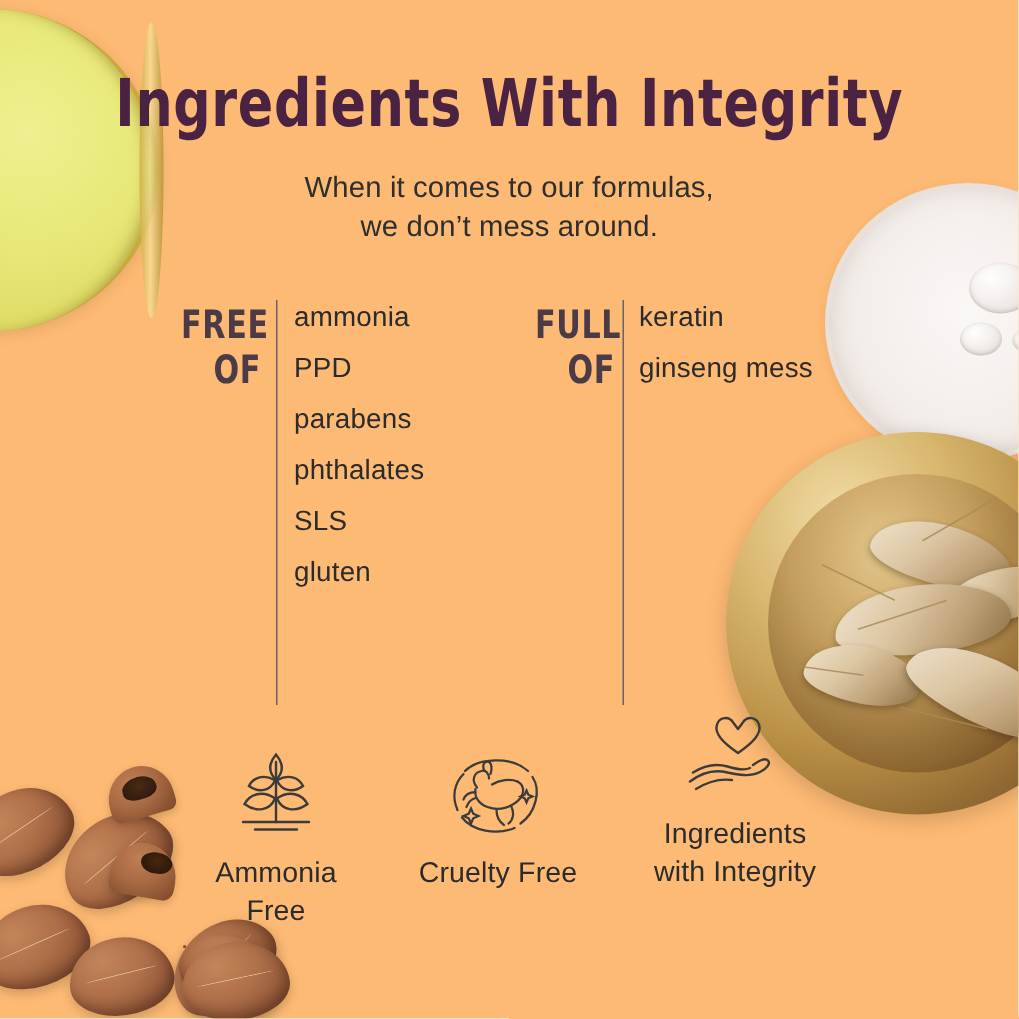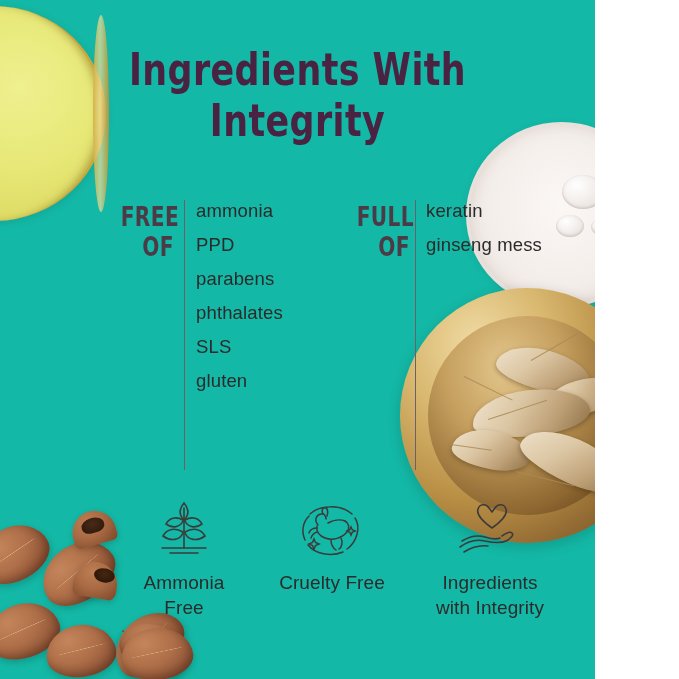--- a/index.html
+++ b/index.html
@@ -2,23 +2,23 @@
 <html><head>
 <meta charset="utf-8">
 <style>
   html, body {
     margin: 0;
     padding: 0;
     background: #ffffff;
   }
   #page {
     position: relative;
-    width: 595px;
+    width: 679px;
     height: 679px;
-    background: #14b8a6;
+    background: #fdba74;
     overflow: hidden;
     font-family: "Liberation Sans", sans-serif;
   }
 
   
   .photo { position: absolute; pointer-events: none; }
 
   
   #oil-dish {
     left: -118px; top: 6px;
@@ -244,20 +244,24 @@
     </div>
   <div class="nut-shell" style="left:71px;top:511px;width:44px;height:34px;border-radius:60% 58% 14% 16% / 78% 76% 22% 24%;transform:rotate(-16deg)">
     <div class="cavity" style="left:26%;top:20%;width:52%;height:44%;border-radius:50% 50% 40% 40%;background:radial-gradient(ellipse at 50% 40%,#4a2a16,#2a160b)"></div>
   </div>
   <div class="nut-shell" style="left:74px;top:562px;width:44px;height:36px;border-radius:56% 60% 18% 16% / 74% 76% 26% 24%;transform:rotate(10deg)">
     <div class="cavity" style="left:44%;top:14%;width:46%;height:40%;border-radius:50%;background:radial-gradient(ellipse at 50% 40%,#46270f,#241309)"></div>
   </div>
 
   <div id="title">Ingredients With Integrity</div>
 
+  <div id="subtitle">
+    <span>When it comes to our formulas,</span>
+    <span>we don’t mess around.</span>
+  </div>
 
   <div class="ing-col">
     <div class="ing-label" style="left:112px;top:202px;width:62px;">
       <div>FREE</div>
       <div>OF</div>
     </div>
     <div class="ing-rule" style="left:184px;top:200px;height:270px;"></div>
     <ul class="ing-list" style="left:196px;top:194px;">
       <li>ammonia</li>
       <li>PPD</li>
@@ -317,21 +321,21 @@
         <path d="M17 39 l1.5 3.5 l3.5 1.5 l-3.5 1.5 l-1.5 3.5 l-1.5 -3.5 l-3.5 -1.5 l3.5 -1.5 Z"></path>
         <path d="M54 27 l1.2 2.8 l2.8 1.2 l-2.8 1.2 l-1.2 2.8 l-1.2 -2.8 l-2.8 -1.2 l2.8 -1.2 Z"></path>
       </svg>
     </div>
     <div class="cap">
       <span>Cruelty Free</span>
       <span></span>
     </div>
   </div>
 
-  <div class="badge" style="left:418px;top:498px;width:144px;">
+  <div class="badge" style="left:418px;top:472px;width:144px;">
     <div class="glyph">
       <svg width="72" height="60" viewBox="0 0 72 60" fill="none" stroke="#3b3b3b" stroke-width="1.6" stroke-linecap="round" stroke-linejoin="round">
         <path d="M38 28 C28 21 22 15 24 9 C25.5 4 32 3 35 8 L38 12 L41 8 C44 3 50.5 4 52 9 C54 15 48 21 38 28 Z"></path>
         <path d="M8 41 C16 36 24 35 31 37 C36 38.5 42 40 46 38"></path>
         <path d="M6 47 C14 41 23 39 31 41 C38 42.5 46 44 52 41 C57 38.5 60 35 58 33 C56 31 52 33 48 36"></path>
         <path d="M10 52 C18 47 26 45 34 46"></path>
       </svg>
     </div>
     <div class="cap">
       <span>Ingredients</span>

